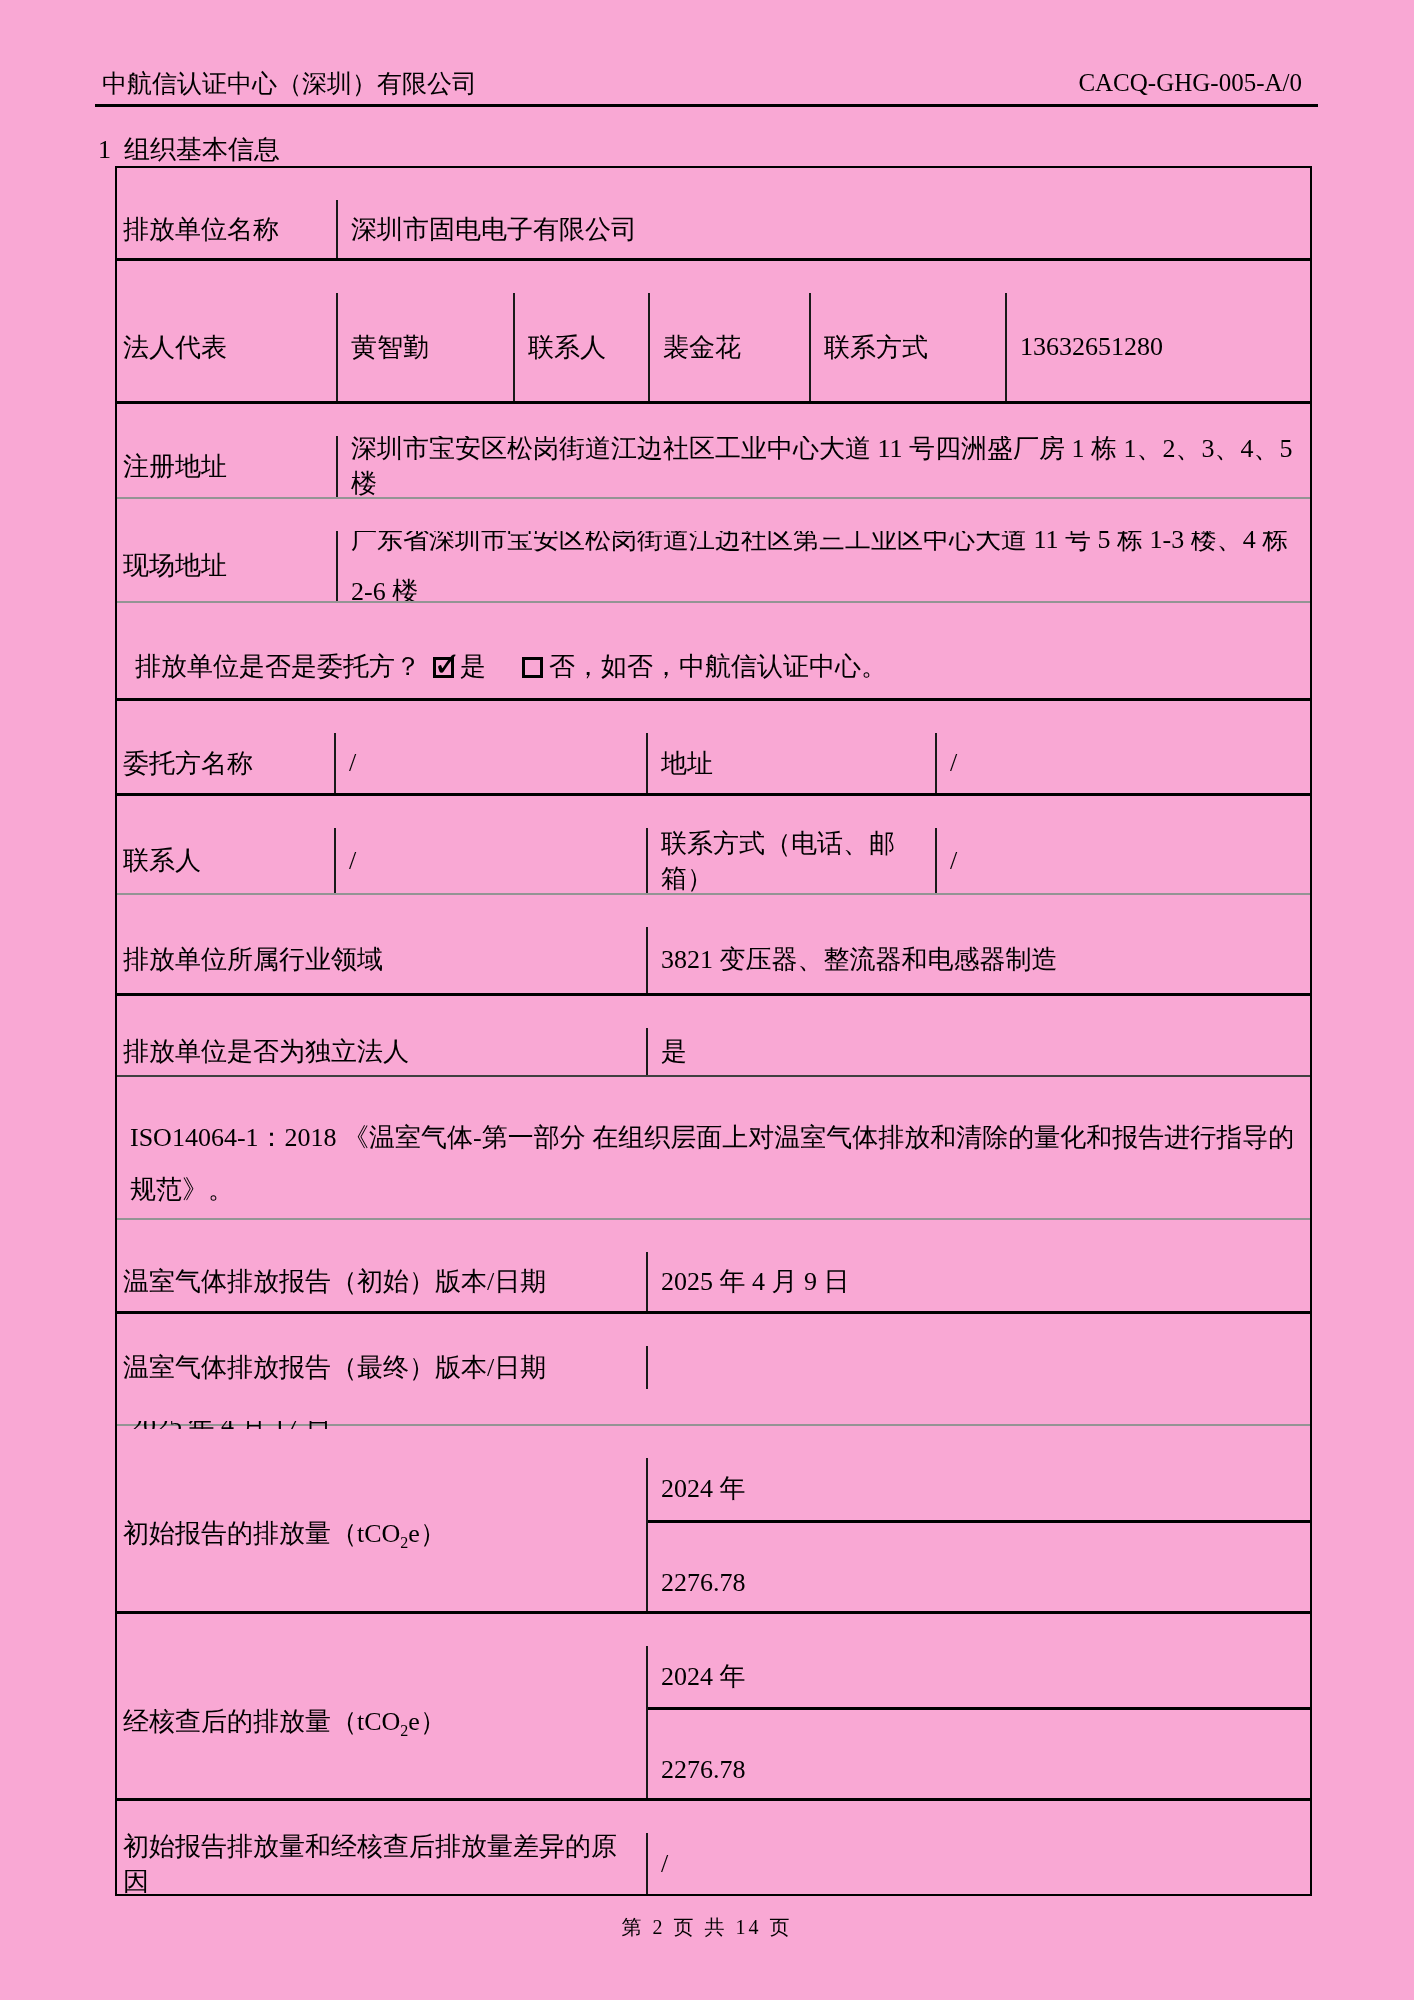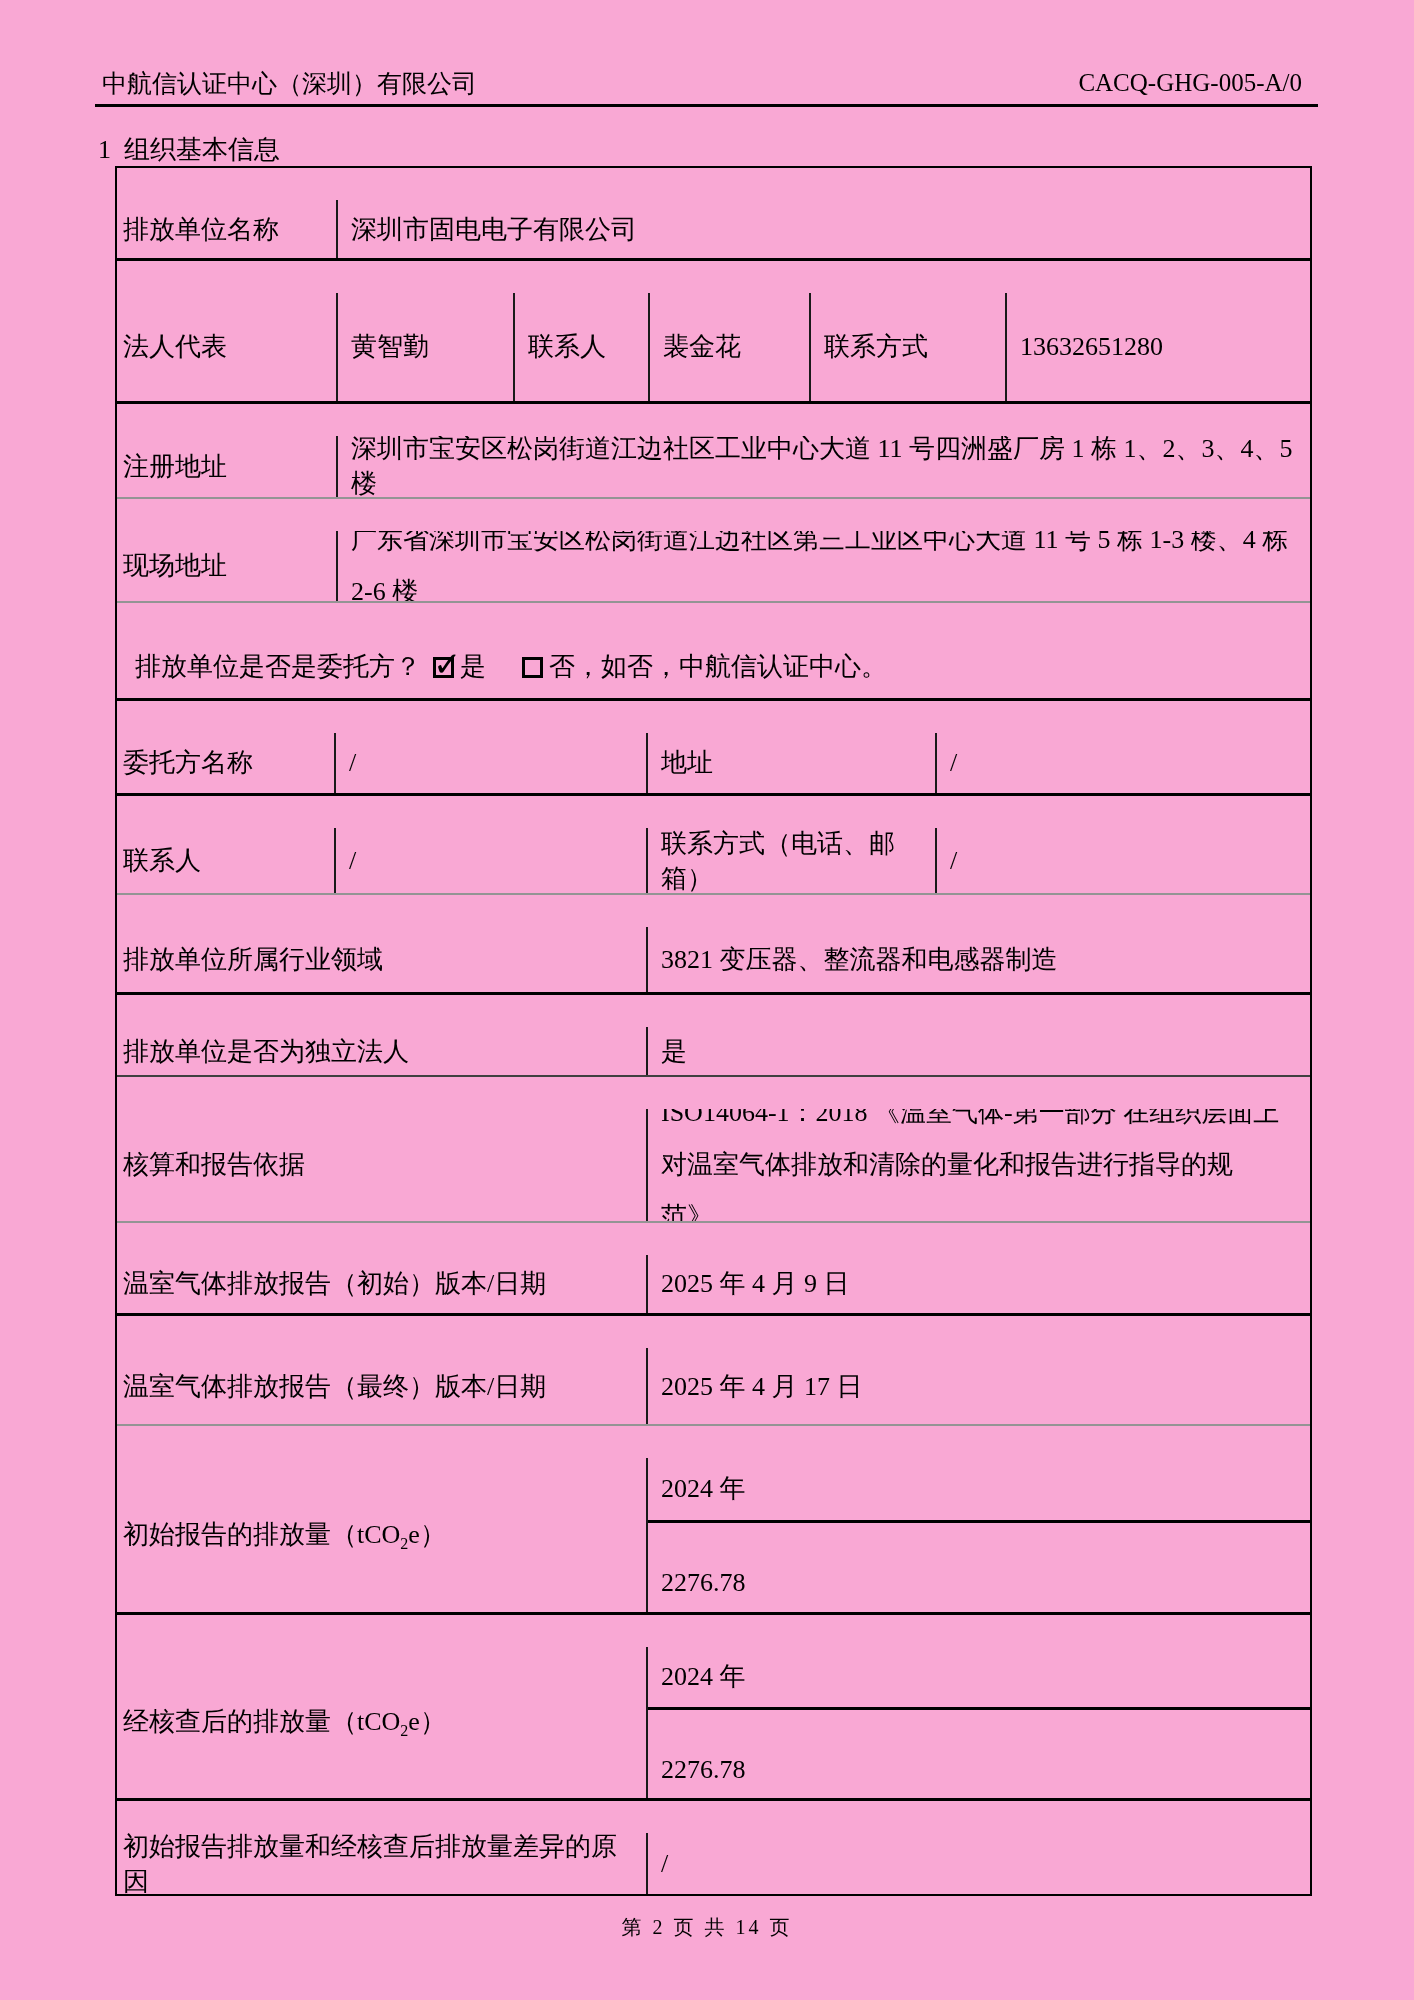--- a/index.html
+++ b/index.html
@@ -36,21 +36,21 @@
   .w161 { width:161px; flex:none; }
   .w196 { width:196px; flex:none; }
   .wB { width:219px; flex:none; }
   .w312 { width:312px; flex:none; }
   .w289 { width:289px; flex:none; }
   .wHalf { width:531px; flex:none; }
   .grow { flex:1 1 auto; }
   
   .h95{height:95px;} .h145{height:145px;} .h104{height:104px;} .h100{height:100px;}
   .h97{height:97px;} .h99{height:99px;} .h102{height:102px;} .h83{height:83px;}
-  .h146{height:146px;} .h94{height:112px;} .h192{height:192px;} .h190{height:190px;}
+  .h146{height:146px;} .h94{height:112px;flex-direction:column;} .h192{height:192px;} .h190{height:190px;}
   .h93{height:93px; border-bottom:none;}
   
   .stack { flex:1 1 auto; display:flex; flex-direction:column; }
   .stack .sub { border-right:none; flex:1 1 auto; }
   
   .cb { display:inline-block; width:21px; height:21px; border:3px solid #000;
         position:relative; margin:0 6px 0 12px; flex:none; top:1px; }
   .cb.checked::after { content:"✓"; position:absolute; left:-3px; top:-16px;
         font-size:34px; font-weight:bold; font-family:"DejaVu Sans",sans-serif; }
   .gap { display:inline-block; width:24px; }
@@ -132,21 +132,20 @@
       <div class="cell wHalf">排放单位所属行业领域</div>
       <div class="cell val grow">3821 变压器、整流器和电感器制造</div>
     </div>
 
     <div class="row h83 bb2">
       <div class="cell wHalf">排放单位是否为独立法人</div>
       <div class="cell val grow">是</div>
     </div>
 
     <div class="row h146 bbg">
-      <div class="cell wHalf">核算和报告依据</div>
       <div class="cell val grow multi">
         <span>ISO14064-1：2018 《温室气体-第一部分 在组织层面上对温室气体排放和清除的量化和报告进行指导的规范》。</span>
       </div>
     </div>
 
     <div class="row h95 bb3">
       <div class="cell wHalf">温室气体排放报告（初始）版本/日期</div>
       <div class="cell val grow">2025 年 4 月 9 日</div>
     </div>
 

